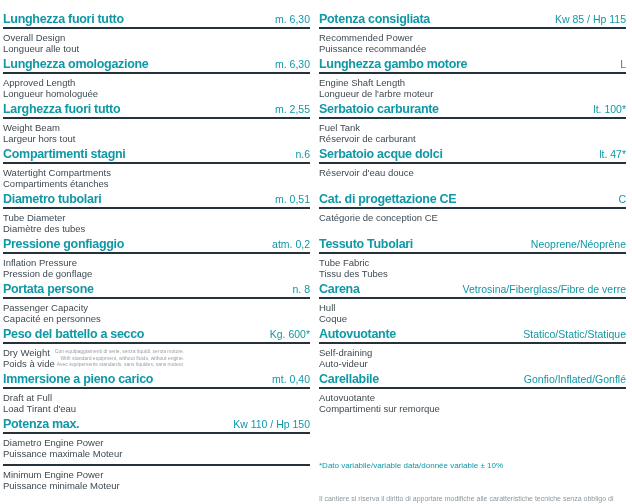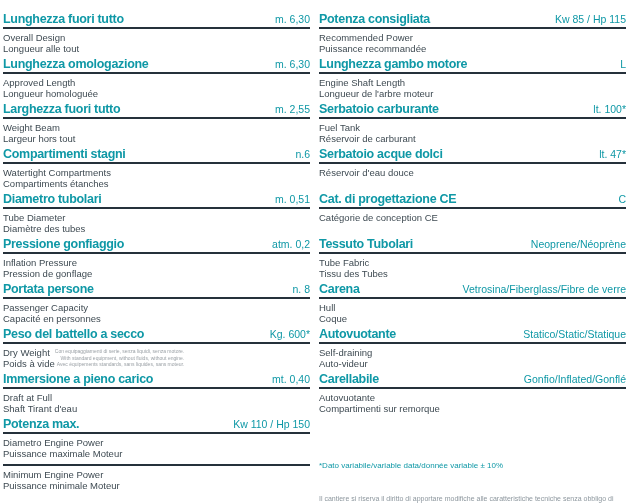--- a/index.html
+++ b/index.html
@@ -138,21 +138,21 @@
     </div>
 
     <div class="spec">
       <div class="spec-head">
         <span class="spec-title">Immersione a pieno carico</span>
         <span class="spec-value">mt. 0,40</span>
       </div>
       <div class="rule"></div>
       <div class="spec-sub">
         <div>Draft at Full</div>
-        <div>Shaft Tirant d'eau</div>
+        <div>Load Tirant d'eau</div>
       </div>
     </div>
 
     <div class="spec">
       <div class="spec-head">
         <span class="spec-title">Potenza max.</span>
         <span class="spec-value">Kw 110 / Hp 150</span>
       </div>
       <div class="rule"></div>
       <div class="spec-sub">

